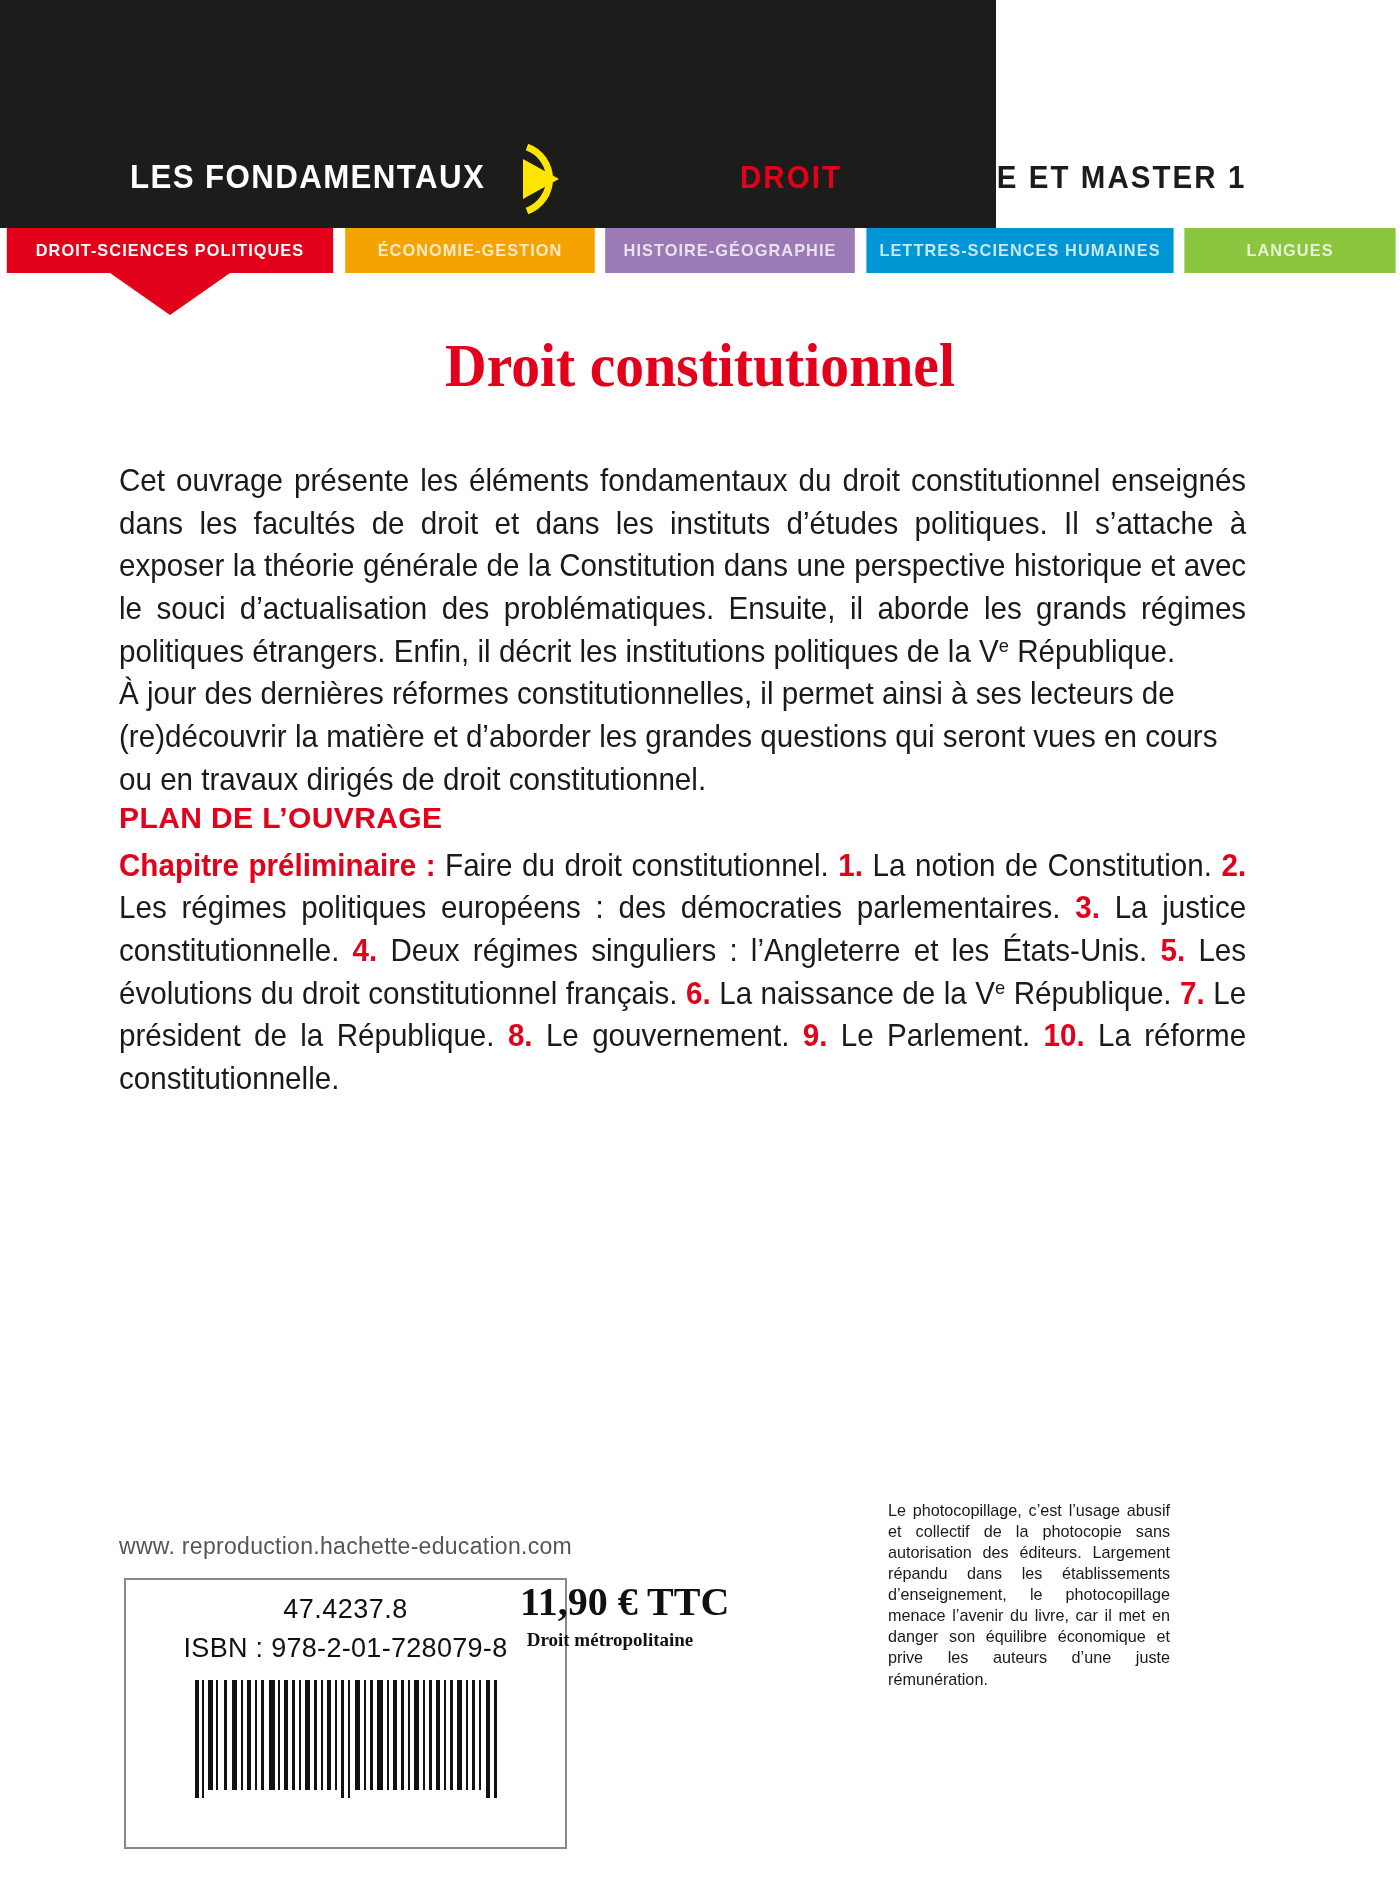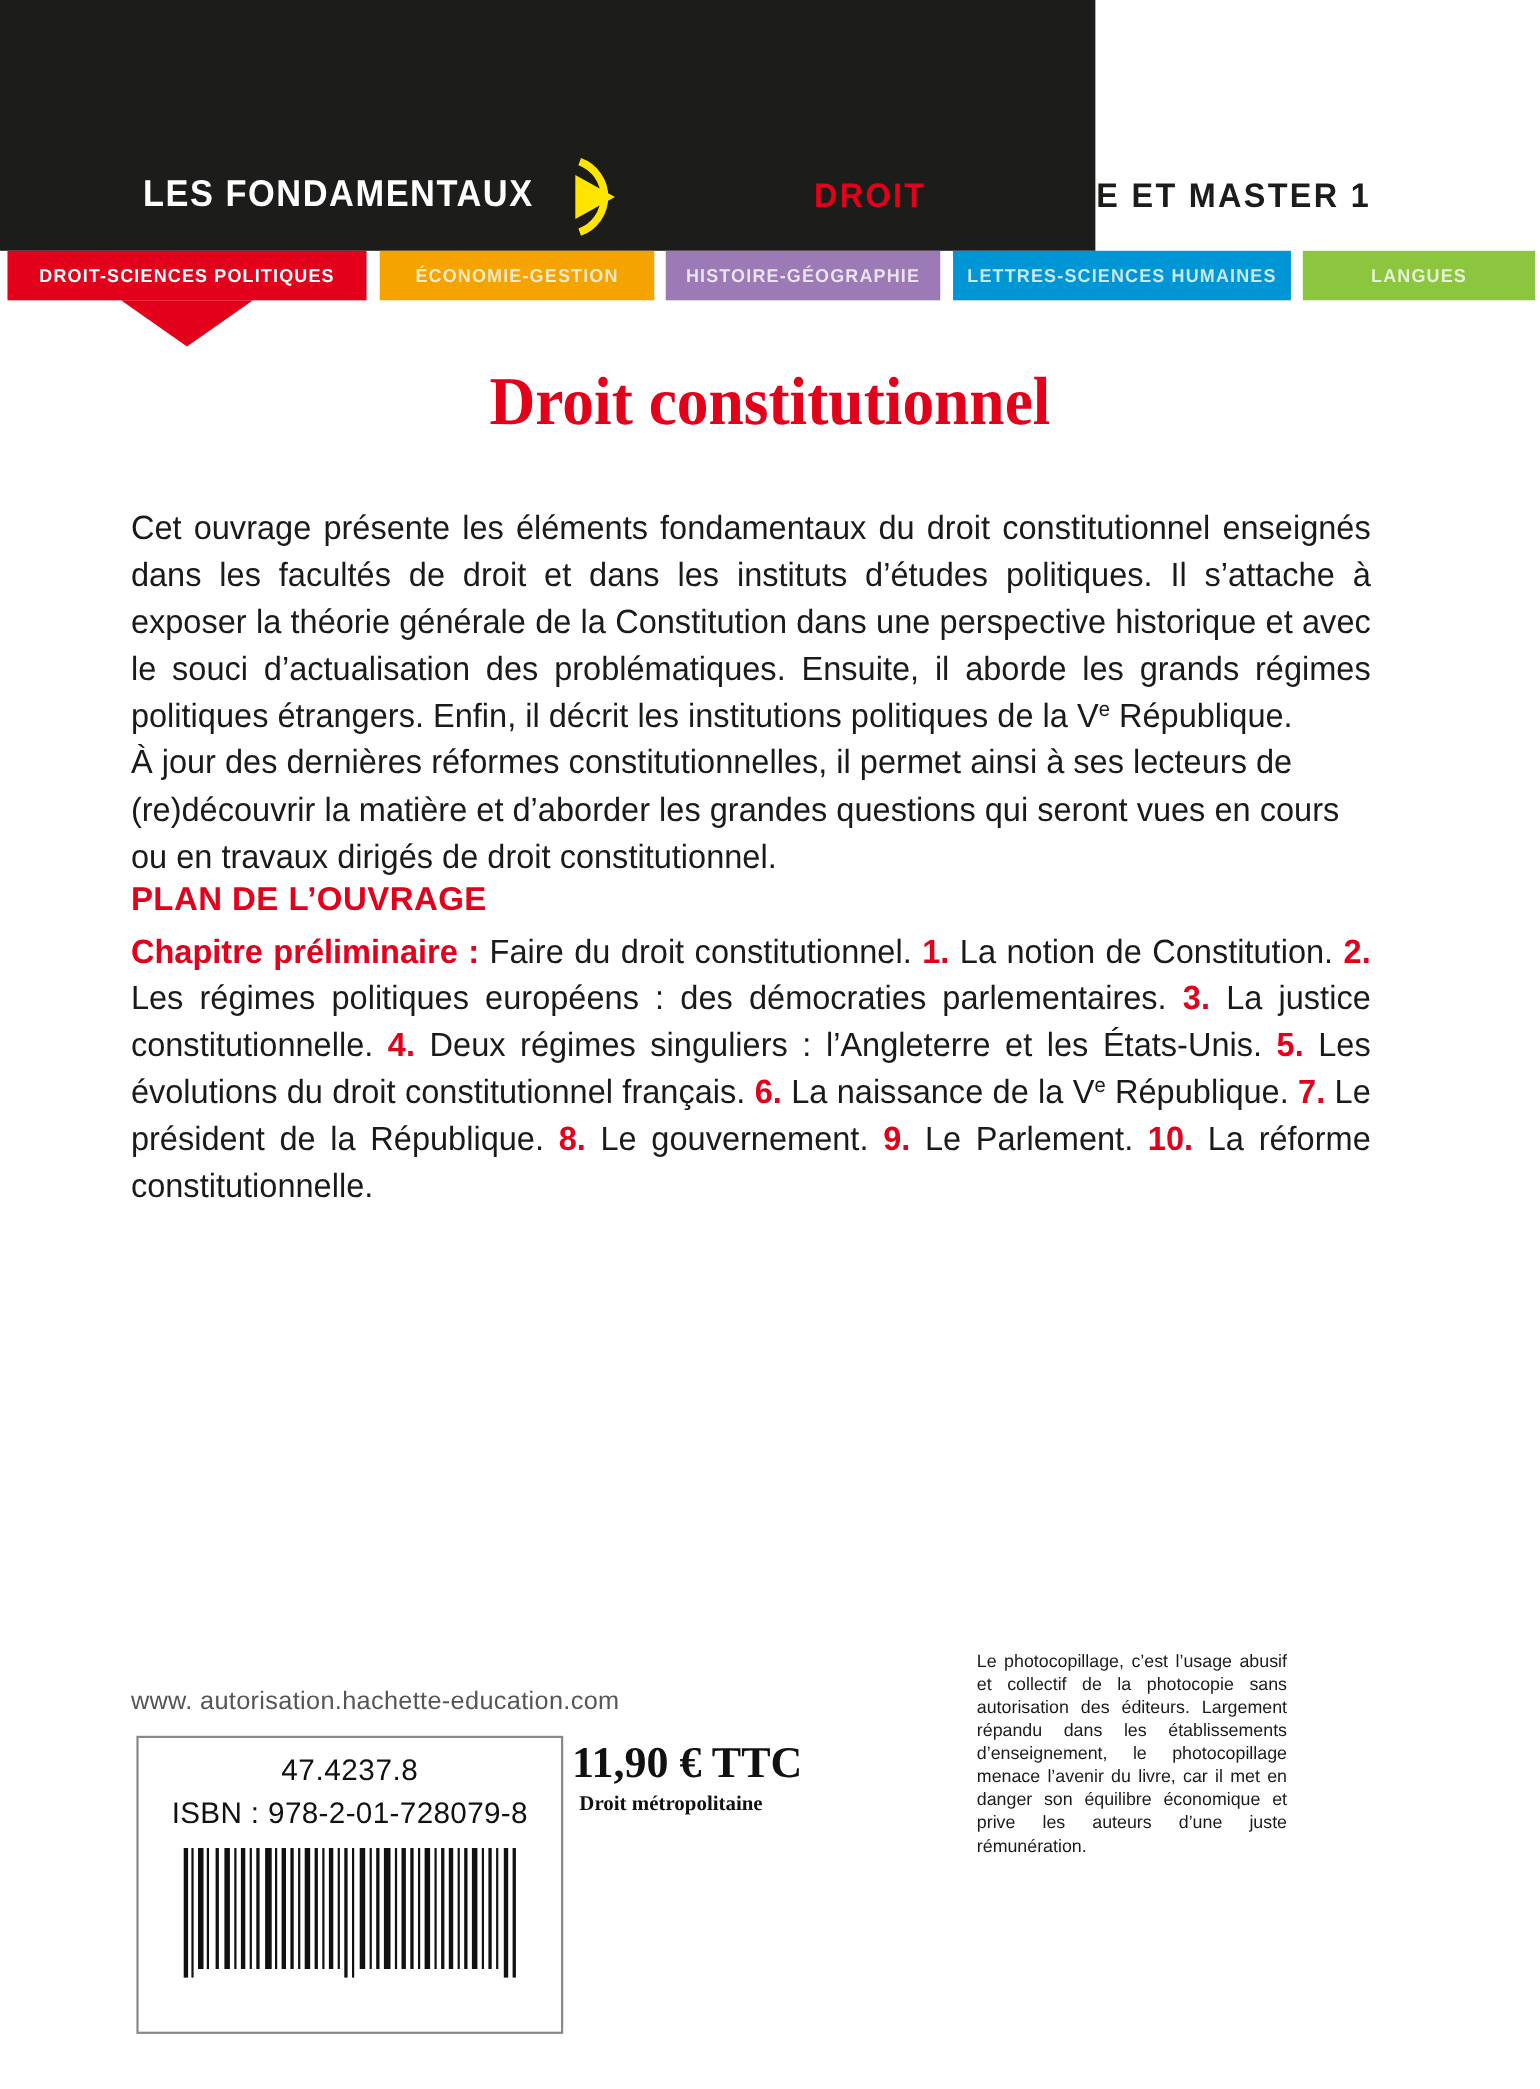--- a/index.html
+++ b/index.html
@@ -162,21 +162,21 @@
     left: 119px; top: 1533px;
     font-family: "Liberation Sans Narrow", "Liberation Sans", sans-serif;
     font-size: 23px;
     color: #555555;
     letter-spacing: 0.3px;
   }
 
   .isbn-box {
     position: absolute;
     left: 124px; top: 1578px;
-    width: 388px; height: 271px;
+    width: 443px; height: 271px;
     border: 2px solid #888888;
     background: #ffffff;
     display: flex;
     flex-direction: column;
     align-items: center;
     padding-top: 14px;
   }
   .prod-code {
     font-family: "Liberation Sans Narrow", "Liberation Sans", sans-serif;
     font-size: 27px;
@@ -319,21 +319,21 @@
       <p class="second">À jour des dernières réformes constitutionnelles, il permet ainsi à ses lecteurs de (re)découvrir la matière et d’aborder les grandes questions qui seront vues en cours ou en travaux dirigés de droit constitutionnel.</p>
     </div>
 
     <div class="plan-wrap">
       <div class="plan-heading">PLAN DE L’OUVRAGE</div>
       <div class="plan-body"><span class="red">Chapitre préliminaire :</span><span> Faire du droit constitutionnel.</span><span class="red"> 1.</span><span> La notion de Constitution.</span><span class="red"> 2.</span><span> Les régimes politiques européens : des démocraties parlementaires.</span><span class="red"> 3.</span><span> La justice constitutionnelle.</span><span class="red"> 4.</span><span> Deux régimes singuliers : l’Angleterre et les États-Unis.</span><span class="red"> 5.</span><span> Les évolutions du droit constitutionnel français.</span><span class="red"> 6.</span><span> La naissance de la V<sup style="font-size:0.62em;vertical-align:0.55em">e</sup> République.</span><span class="red"> 7.</span><span> Le président de la République.</span><span class="red"> 8.</span><span> Le gouvernement.</span><span class="red"> 9.</span><span> Le Parlement.</span><span class="red"> 10.</span><span> La réforme constitutionnelle.</span></div>
     </div>
 
   </div>
 
-  <div class="site-url">www. autorisation.hachette-education.com</div>
+  <div class="site-url">www. reproduction.hachette-education.com</div>
 
   <div class="isbn-box">
     <div class="prod-code">47.4237.8</div>
     <div class="isbn-text">ISBN : 978-2-01-728079-8</div>
     <svg class="barcode" viewBox="0 0 310 118">
       <g fill="#111111">
         <rect x="4" y="0" width="4" height="118"></rect>
           <rect x="11" y="0" width="2" height="118"></rect>
         <rect x="17" y="0" width="5" height="110"></rect>
           <rect x="25" y="0" width="2" height="110"></rect>

